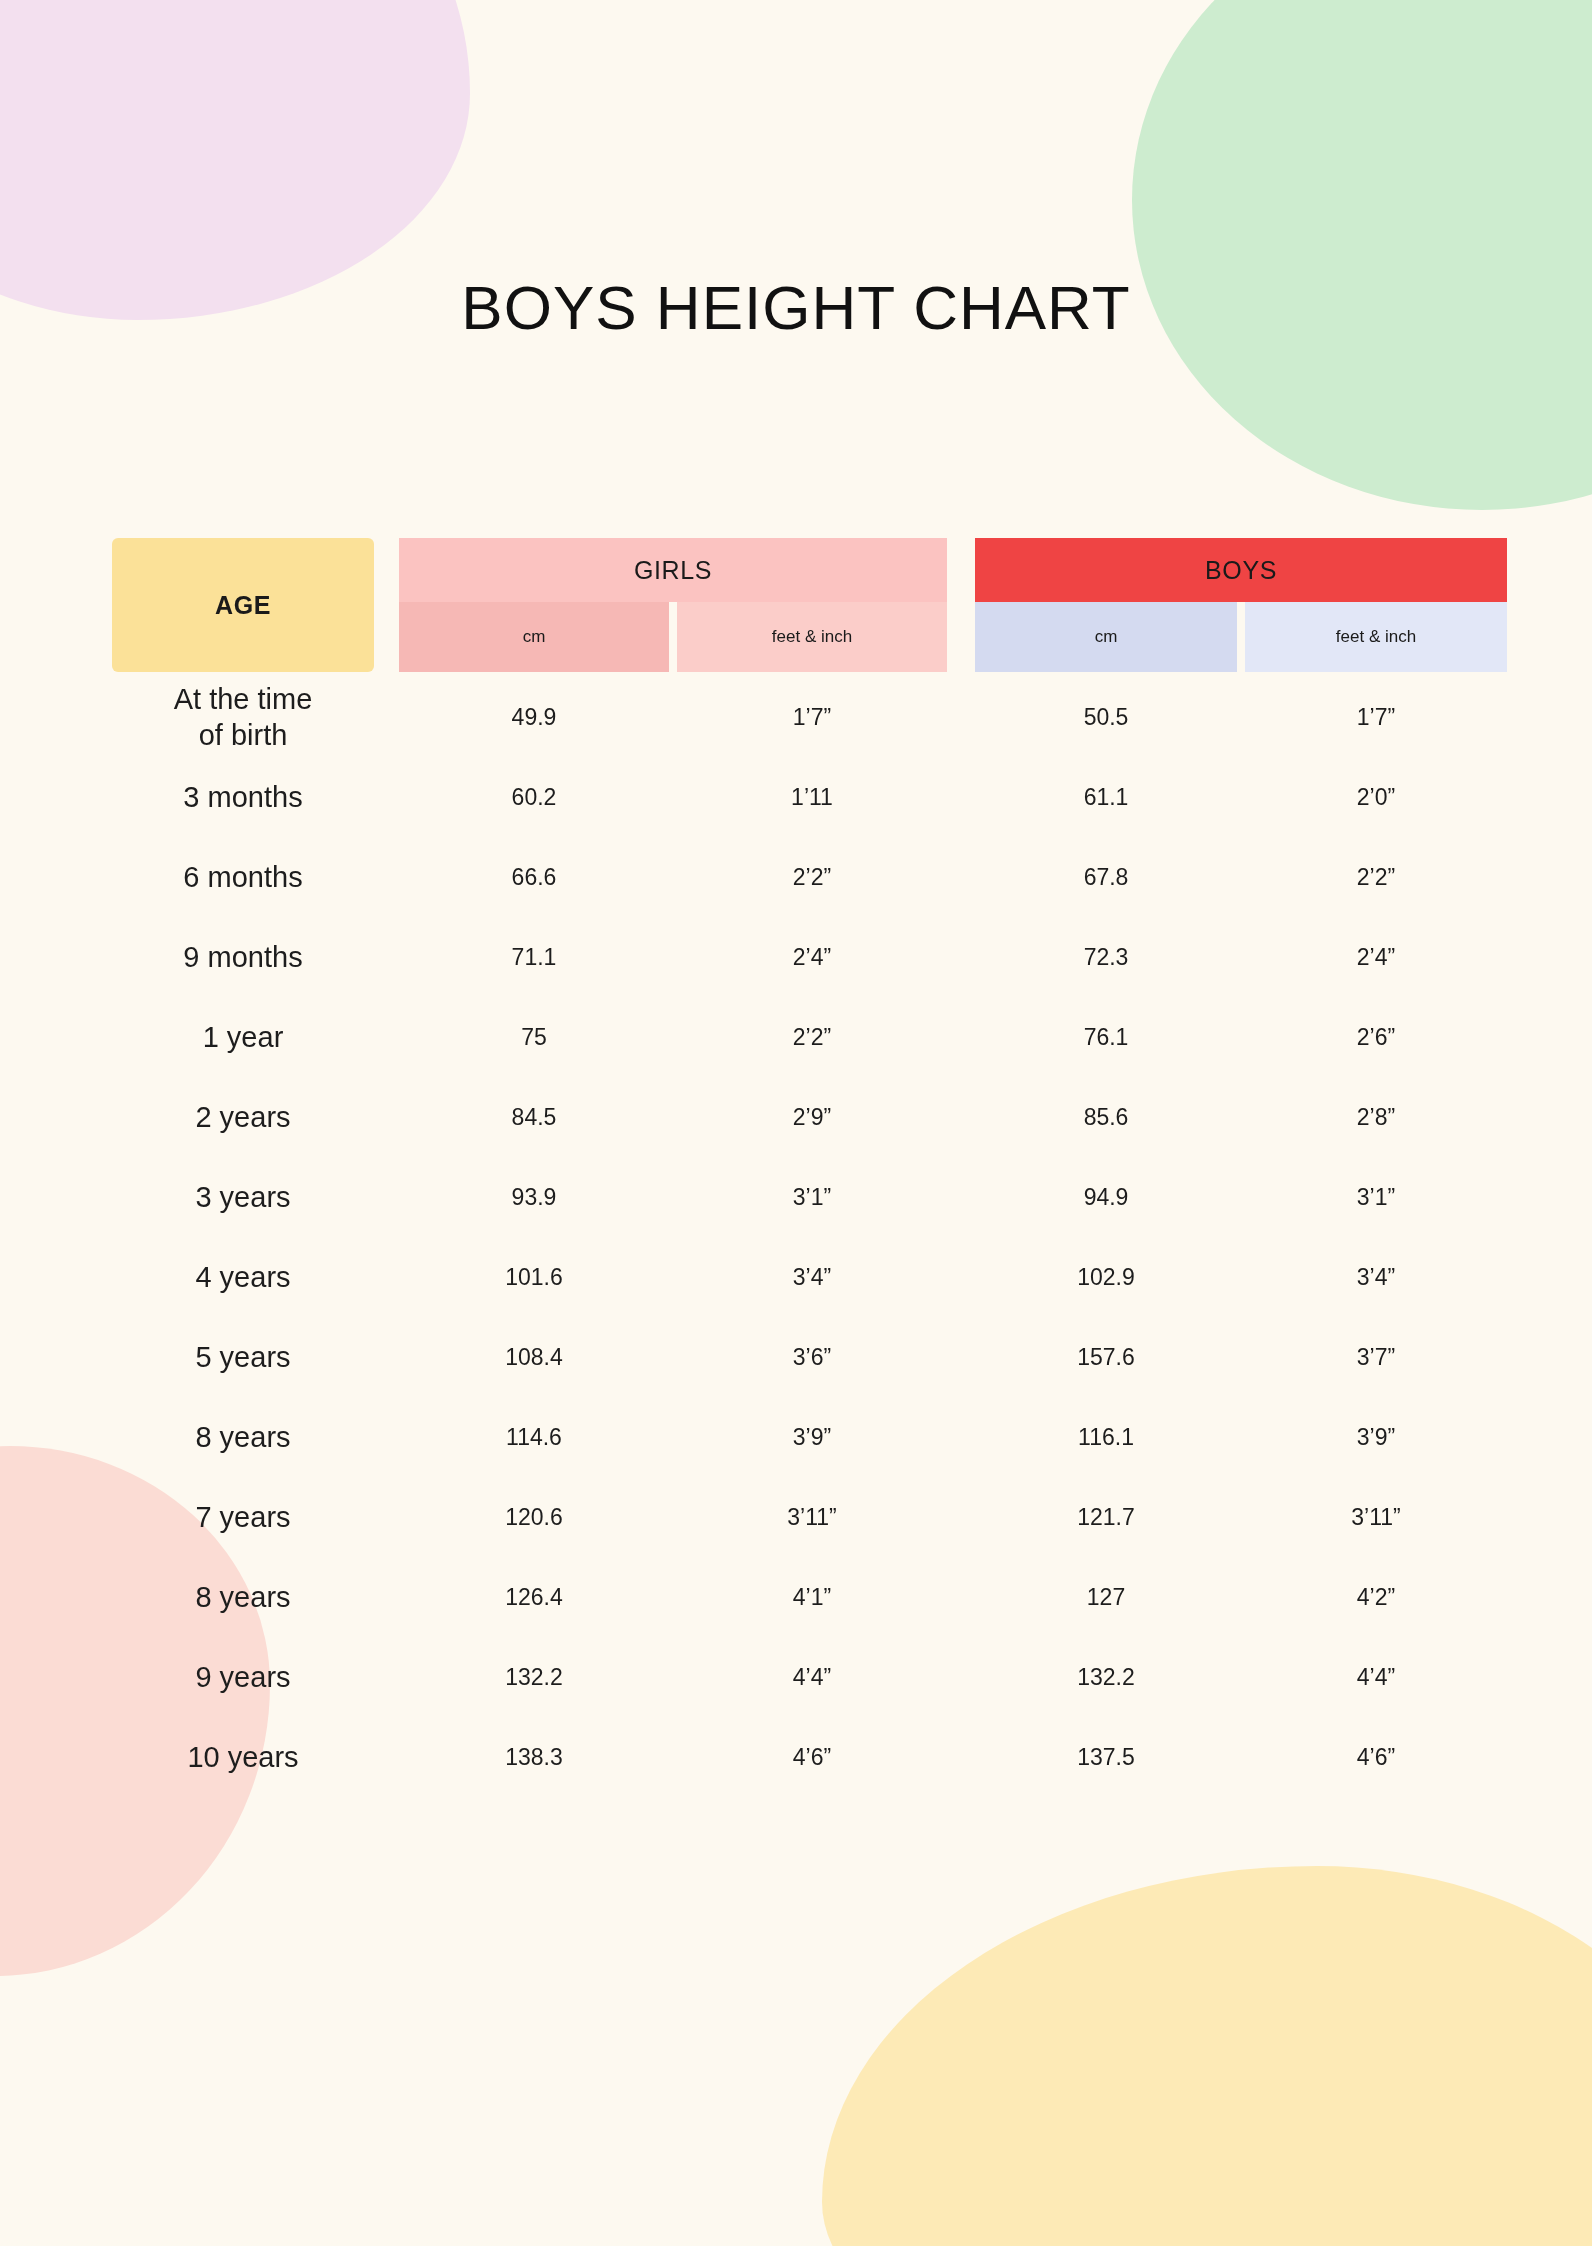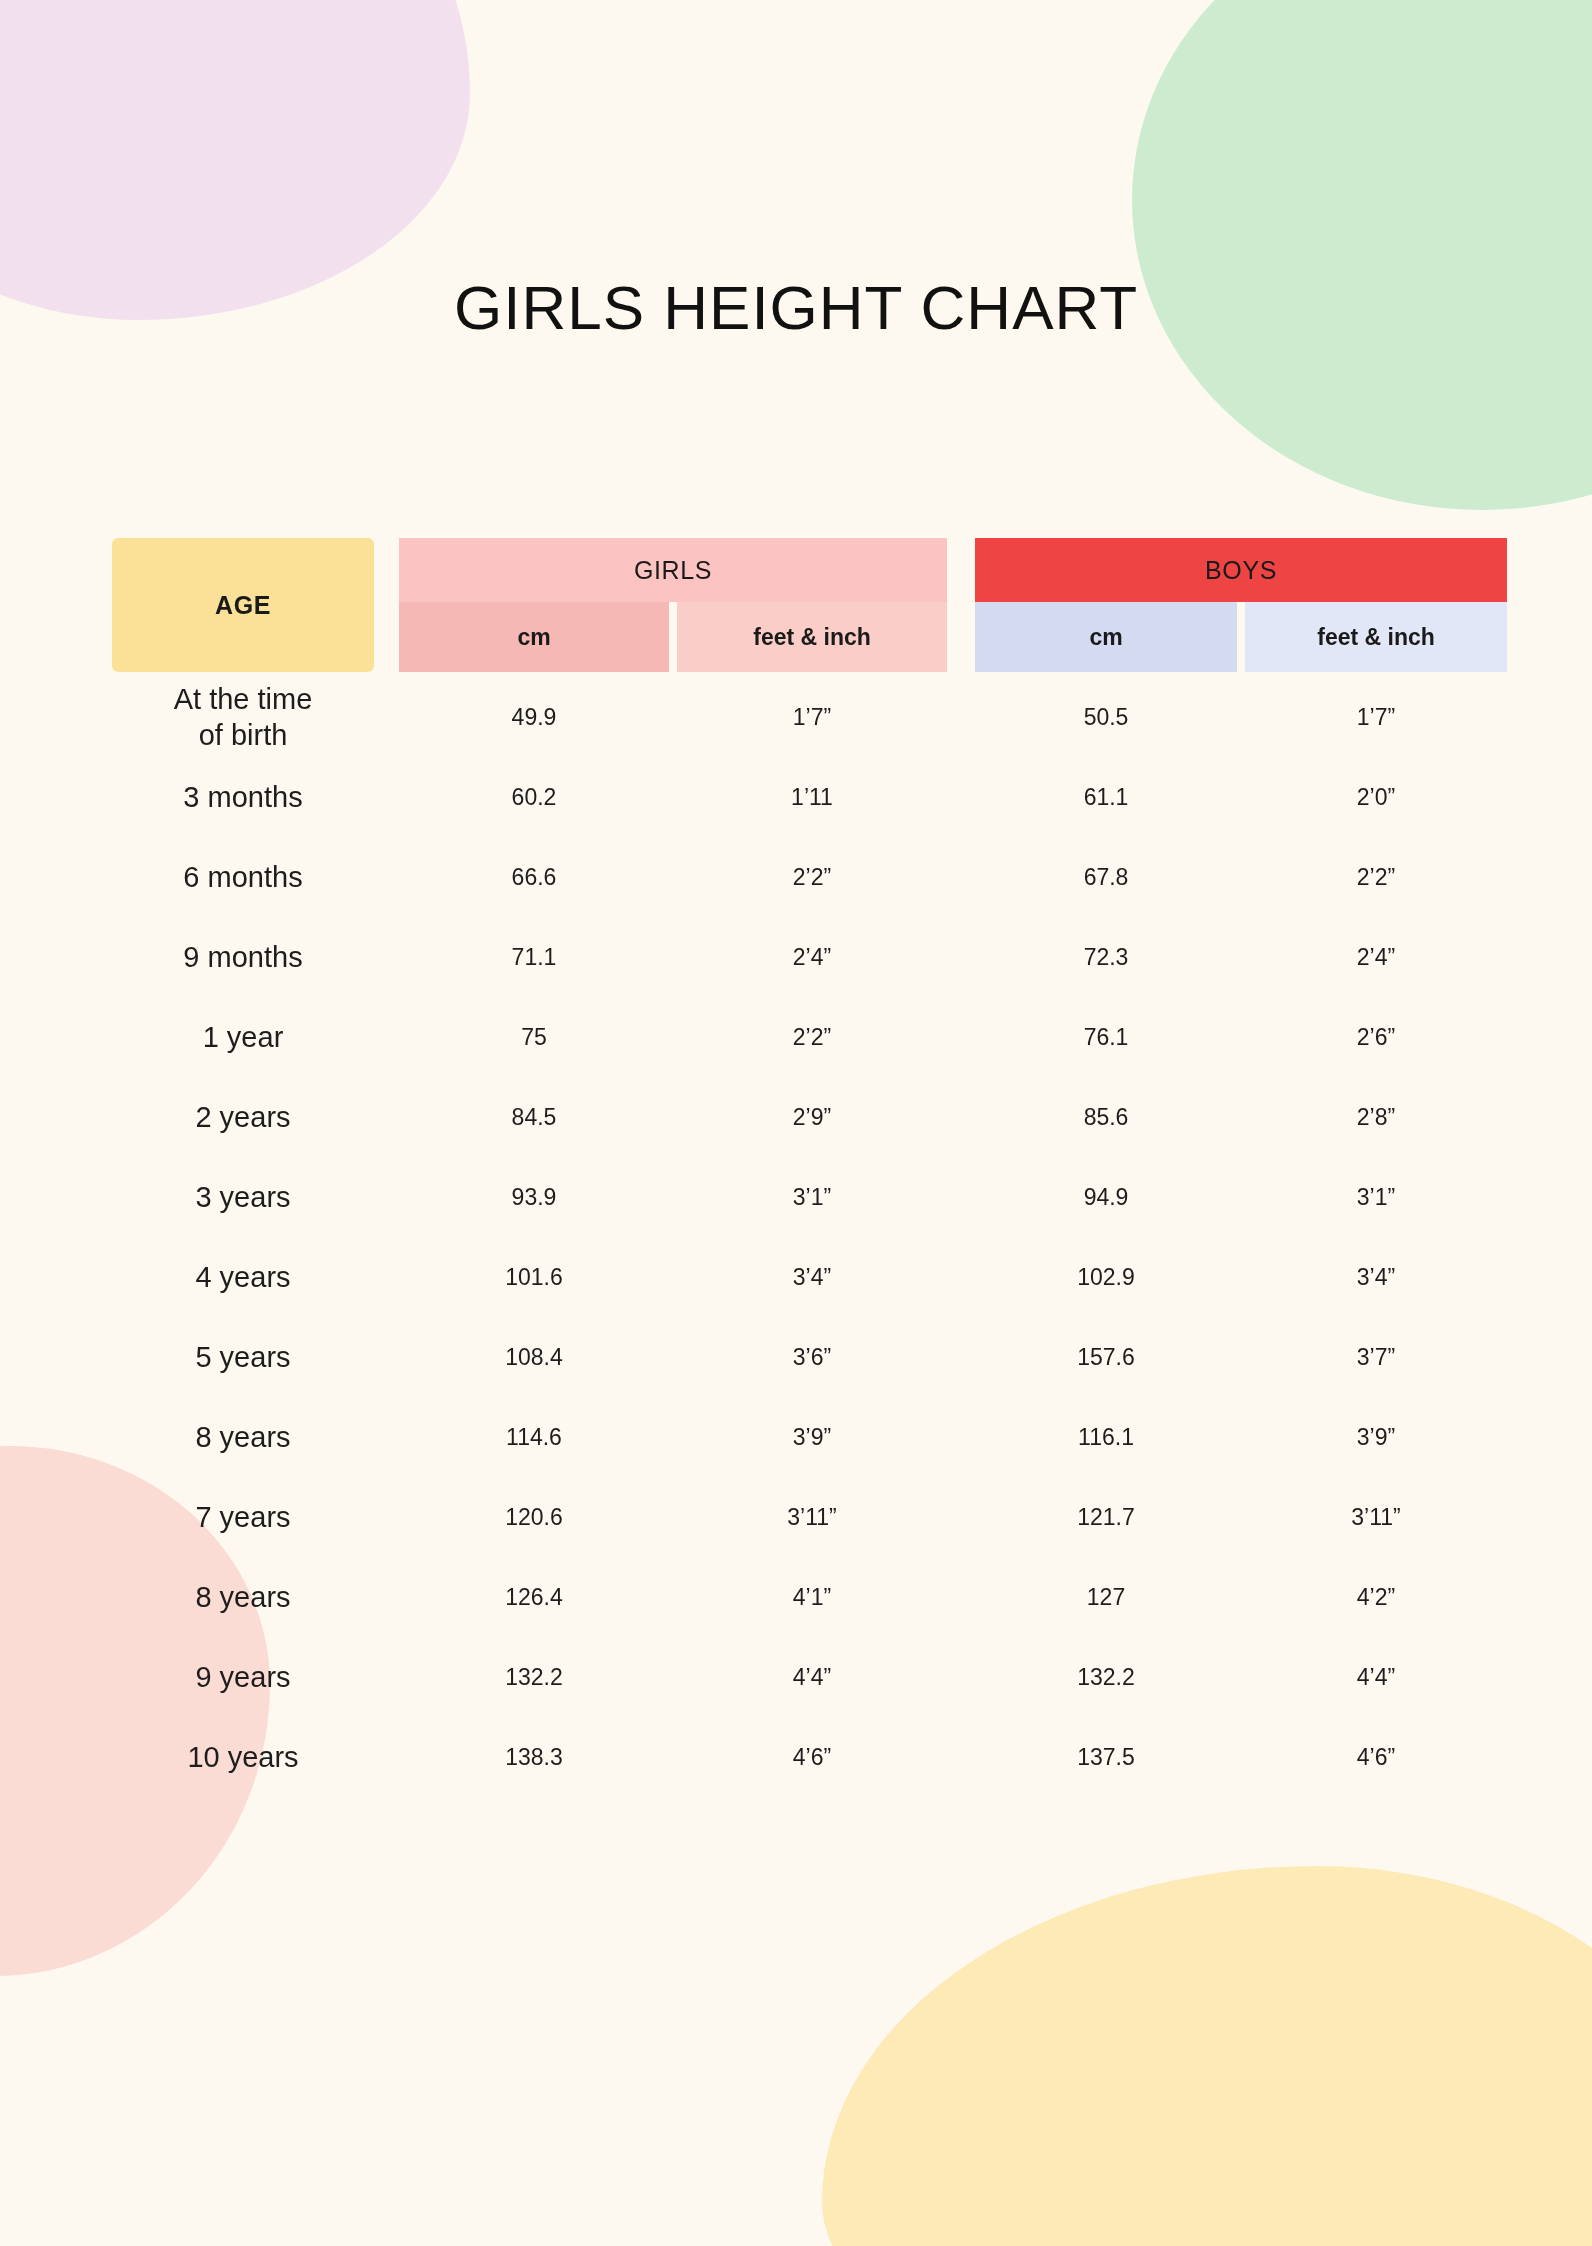--- a/index.html
+++ b/index.html
@@ -107,24 +107,24 @@
     font-size: 25px;
     letter-spacing: 0.6px;
     height: 62px;
     vertical-align: middle;
   }
   .group-head.girls { background: #fbc3c1; }
   .group-head.boys  { background: #ef4444; }
 
   .sub-head {
     text-align: center;
-    font-size: 23px;
+    font-size: 17px;
     height: 68px;
     vertical-align: middle;
-    font-weight: 700;
+    font-weight: 400;
   }
   .sub-head.girls-cm   { background: #f6b8b5; }
   .sub-head.girls-ft   { background: #fbcdc9; }
   .sub-head.boys-cm    { background: #d4daf0; }
   .sub-head.boys-ft    { background: #e2e7f7; }
 
   .spacer-col { width: 20px; background: transparent; }
 
   
   tbody td {
@@ -145,21 +145,21 @@
 </head>
 <body>
 
 <div class="page">
 
   <div class="blob blob-top-left"></div>
   <div class="blob blob-top-right"></div>
   <div class="blob blob-left-bottom"></div>
   <div class="blob blob-bottom-right"></div>
 
-  <div class="title">GIRLS HEIGHT CHART</div>
+  <div class="title">BOYS HEIGHT CHART</div>
 
   <div class="table-wrap">
     <table class="chart">
       <colgroup>
         <col style="width:262px">
         <col style="width:25px">
         <col style="width:270px">
         <col style="width:8px">
         <col style="width:270px">
         <col style="width:28px">

